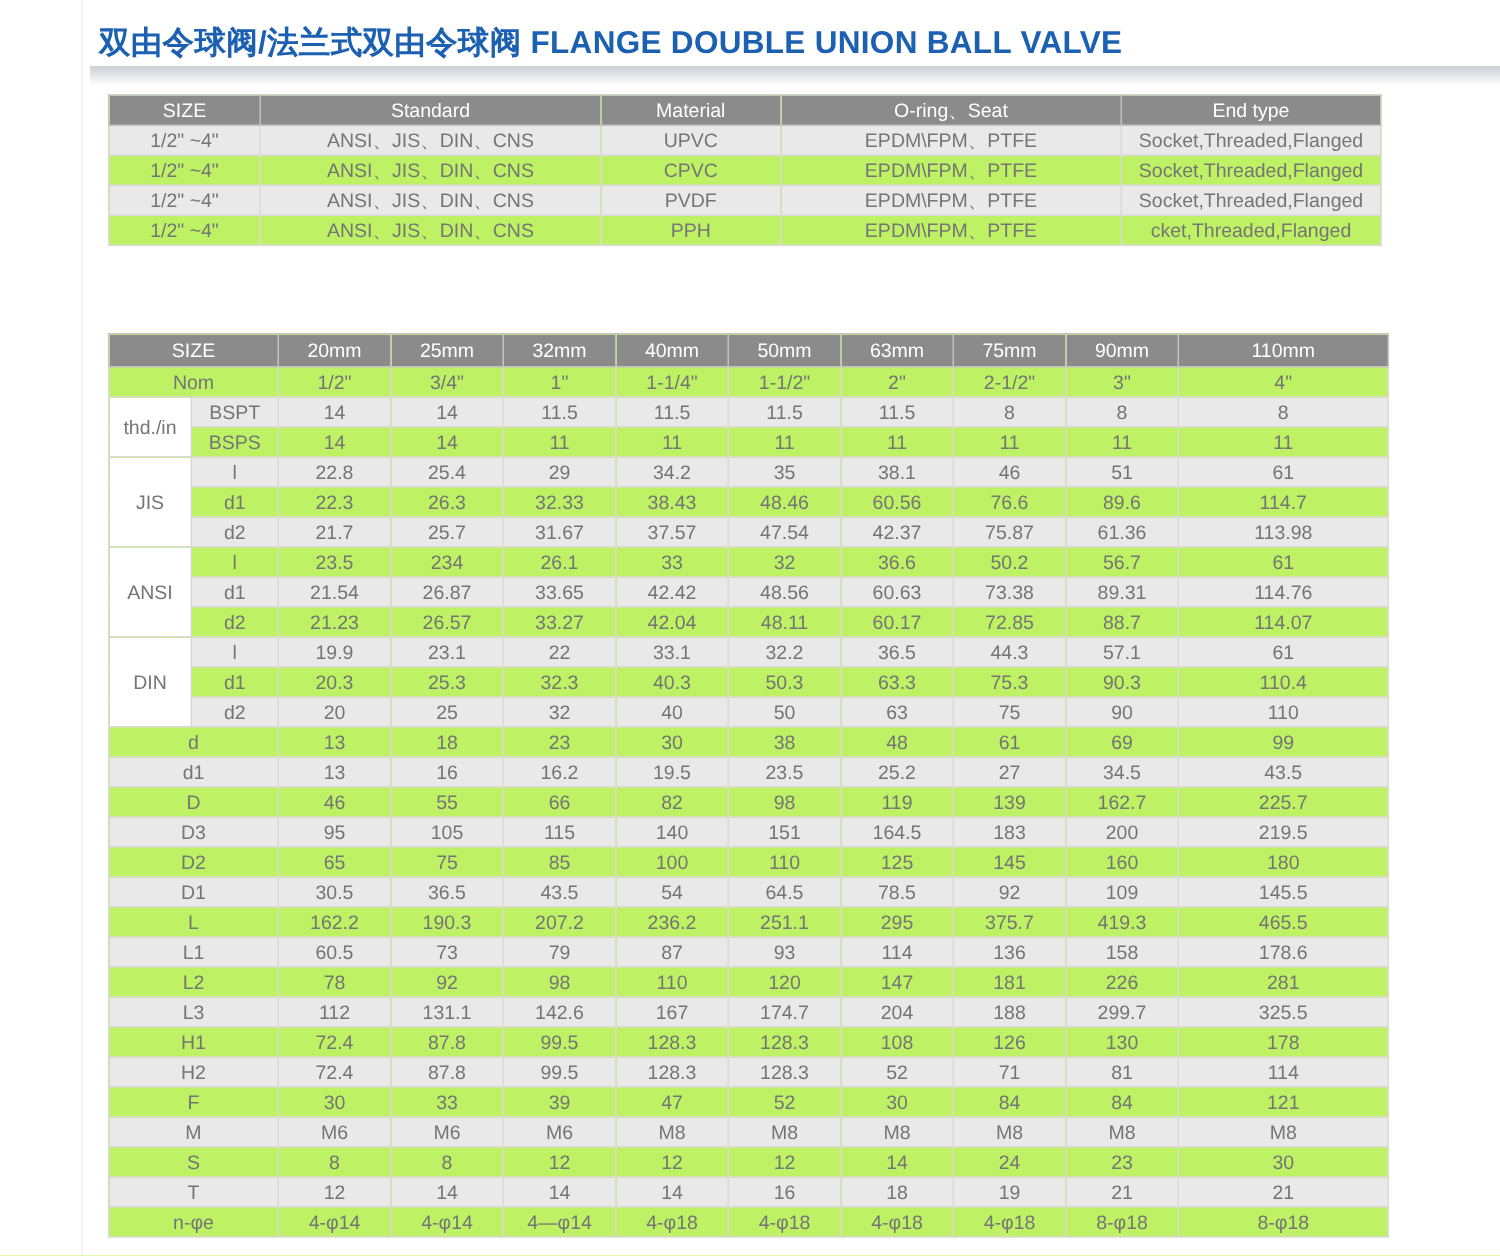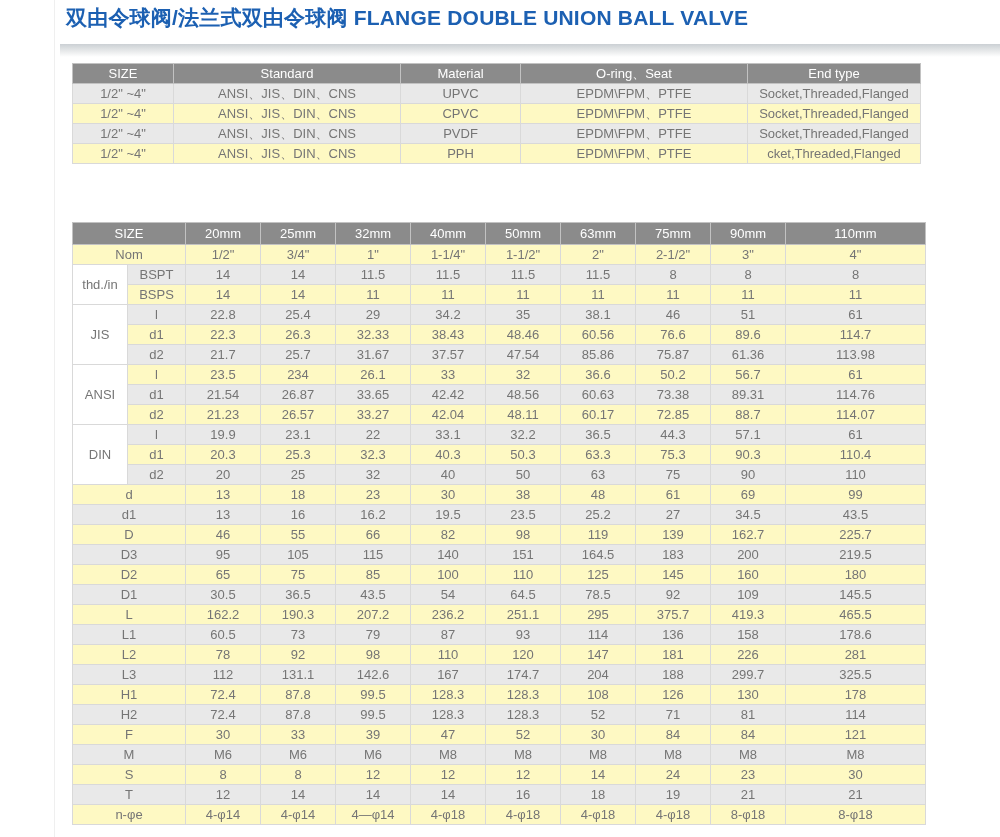--- a/index.html
+++ b/index.html
@@ -2,28 +2,28 @@
 <html><head>
 <meta charset="utf-8">
 <style>
   html,body { margin:0; padding:0; }
   body {
     width:1000px; height:837px; background:#ffffff; position:relative;
     font-family:"Liberation Sans", sans-serif; overflow:hidden;
   }
   .edge-line { position:absolute; left:54px; top:0; width:1px; height:837px; background:#efefef; }
   .title {
-    position:absolute; left:66px; top:4px; white-space:nowrap;
+    position:absolute; left:66px; top:14px; white-space:nowrap;
     font-size:21px; font-weight:bold; color:#1c60b2; letter-spacing:0.2px;
   }
   .divider {
     position:absolute; left:60px; top:44px; width:940px; height:13px;
     background:linear-gradient(to bottom,#cbd0d4 0%,#e8eaeb 55%,#ffffff 100%);
   }
-  table { border-collapse:collapse; table-layout:fixed; position:absolute; background:#fef9c3; }
+  table { border-collapse:collapse; table-layout:fixed; position:absolute; background:#bef264; }
   th, td {
     border:1px solid #d9d9d9; text-align:center; vertical-align:middle;
     color:#757575; font-size:13px; font-weight:normal; padding:0;
     overflow:hidden; white-space:nowrap;
   }
   th.dark { background:#8b8b8b; color:#ffffff; border-color:#c2c2c2; }
 
   #spec-table { left:72px; top:63px; width:848px; }
   #spec-table th, #spec-table td { height:19px; }
   #spec-table tbody tr:nth-child(odd) td { background:#e9e9e9; }
@@ -182,21 +182,21 @@
         <td>89.6</td>
         <td>114.7</td>
       </tr>
       <tr>
         <td colspan="1">d2</td>
         <td>21.7</td>
         <td>25.7</td>
         <td>31.67</td>
         <td>37.57</td>
         <td>47.54</td>
-        <td>85.86</td>
+        <td>42.37</td>
         <td>75.87</td>
         <td>61.36</td>
         <td>113.98</td>
       </tr>
       <tr>
         <td rowspan="3" class="group-cell">ANSI</td>
         <td colspan="1">l</td>
         <td>23.5</td>
         <td>234</td>
         <td>26.1</td>

